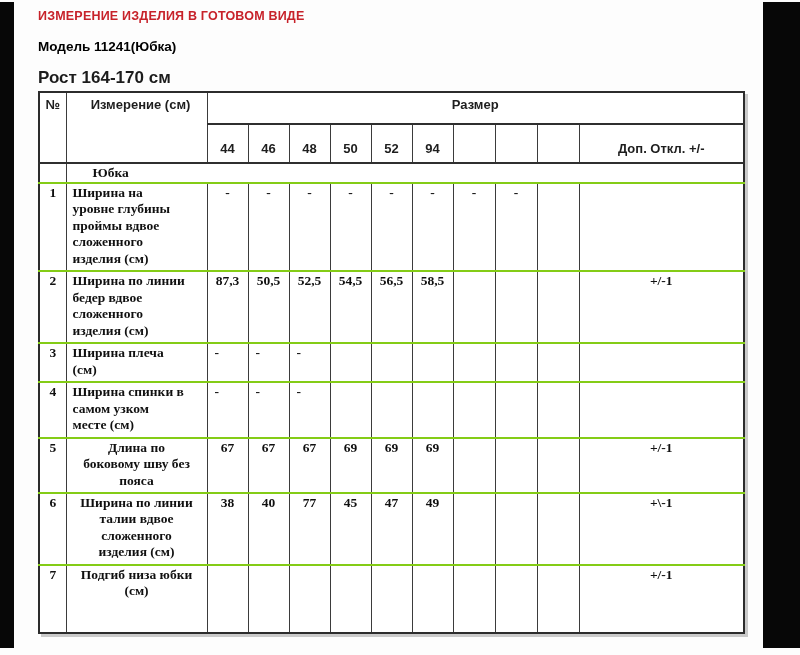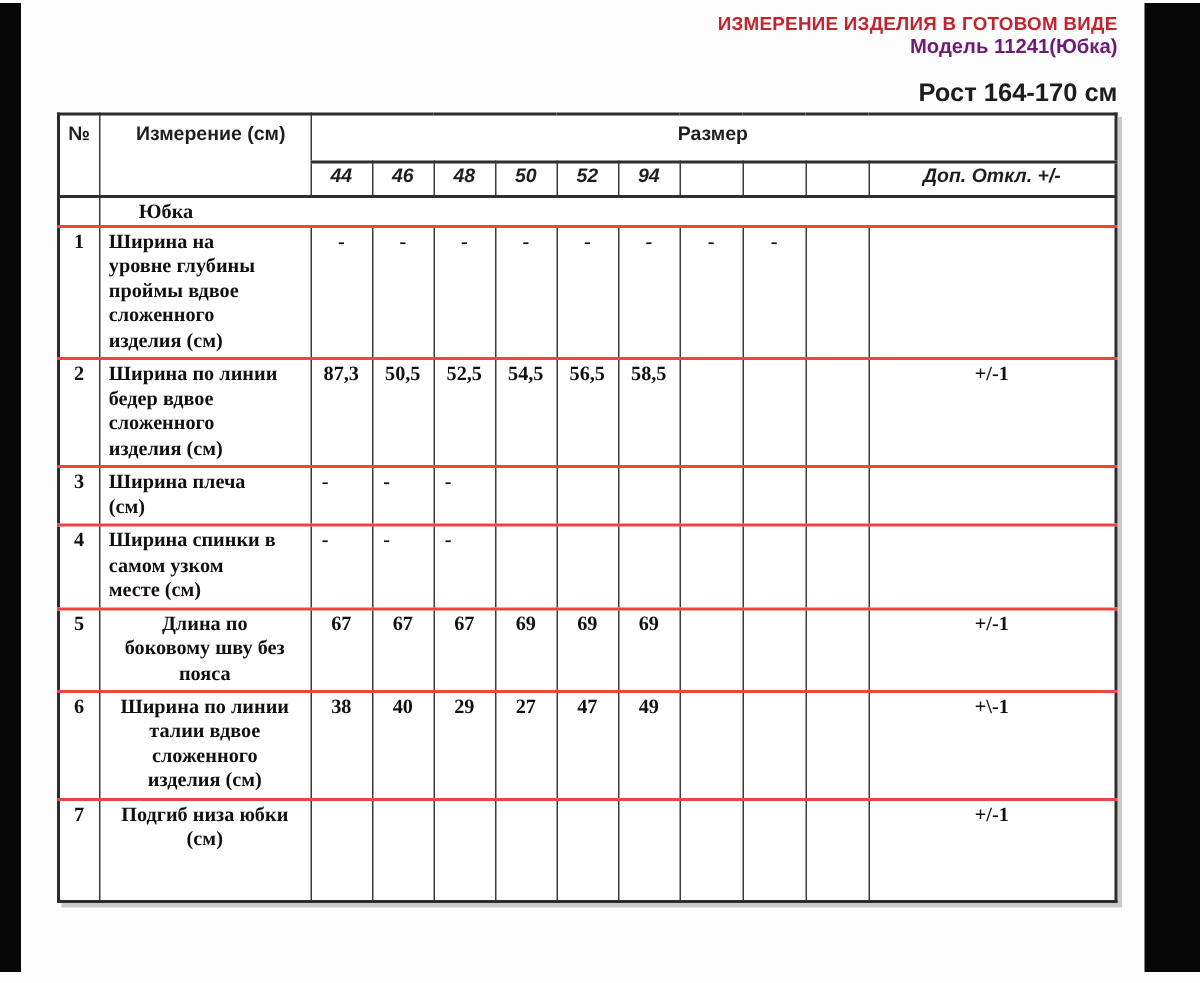--- a/index.html
+++ b/index.html
@@ -5,44 +5,44 @@
   html,body { margin:0; padding:0; }
   body {
     width:800px; height:655px; position:relative; overflow:hidden;
     background:#fdfdfd;
     font-family:"Liberation Sans", sans-serif;
   }
   .frame-bar { position:absolute; background:#070707; top:2px; height:646px; }
   .frame-bar.left  { left:0; width:14px; }
   .frame-bar.right { right:0; width:37px; }
 
-  .headings { width:707px; margin-left:38px; text-align:right; }
+  .headings { width:707px; margin-left:38px; text-align:left; }
   .doc-title {
     margin:9px 0 0; font-size:12.5px; font-weight:bold; letter-spacing:.2px;
     color:#c7222a;
   }
-  .doc-model { margin-top:0; font-size:13.5px; font-weight:bold; color:#701a75; }
+  .doc-model { margin-top:16px; font-size:13.5px; font-weight:bold; color:#000000; }
   .doc-height { margin-top:14px; font-size:17px; font-weight:bold; color:#1c1c1c; }
 
   table.meas {
     border-collapse:collapse; table-layout:fixed;
     width:707px; margin:3px 0 0 38px; background:#fff;
     border:2px solid #2c2c2c;
     box-shadow:3px 3px 0 rgba(140,140,140,.45);
   }
   .meas th, .meas td { border:1px solid #3b3b3b; vertical-align:top; overflow:hidden; padding:0; }
   .meas thead tr { border-bottom:2px solid #2f2f2f; }
-  .meas tbody tr { border-top:2px solid #ef4444; }
+  .meas tbody tr { border-top:2px solid #84cc16; }
 
   .meas thead th {
     font-family:"Liberation Sans", sans-serif;
     font-size:13px; font-weight:bold; color:#1e1e1e; text-align:center;
   }
   .meas thead tr.h1 th { height:26px; padding-top:4px; }
-  .meas thead tr.h2 th { height:21px; padding-top:0;font-style:italic; }
+  .meas thead tr.h2 th { height:21px; padding-top:16px; }
   th.h-meas { text-align:left; padding-left:8px; }
 
   tr.section-row td { height:17px; }
   td.section-cell {
     font-family:"Liberation Sans", sans-serif;
     font-size:13px; font-weight:bold; color:#c7222a;
     text-align:left; padding:1px 0 0 26px;
   }
 
   .meas tbody td {
@@ -192,22 +192,22 @@
         <td class="c-dev">+/-1</td>
       </tr>
       <tr>
         <td class="c-num">6</td>
         <td class="c-name align-center">Ширина по линии
 талии вдвое
 сложенного
 изделия (см)</td>
         <td class="c-val">38</td>
         <td class="c-val">40</td>
-        <td class="c-val">29</td>
-        <td class="c-val">27</td>
+        <td class="c-val">77</td>
+        <td class="c-val">45</td>
         <td class="c-val">47</td>
         <td class="c-val">49</td>
         <td class="c-val"></td>
         <td class="c-val"></td>
         <td class="c-val"></td>
         <td class="c-dev">+\-1</td>
       </tr>
       <tr>
         <td class="c-num">7</td>
         <td class="c-name align-center">Подгиб низа юбки

